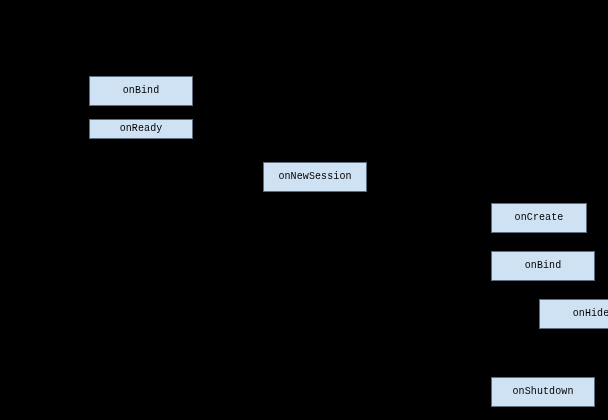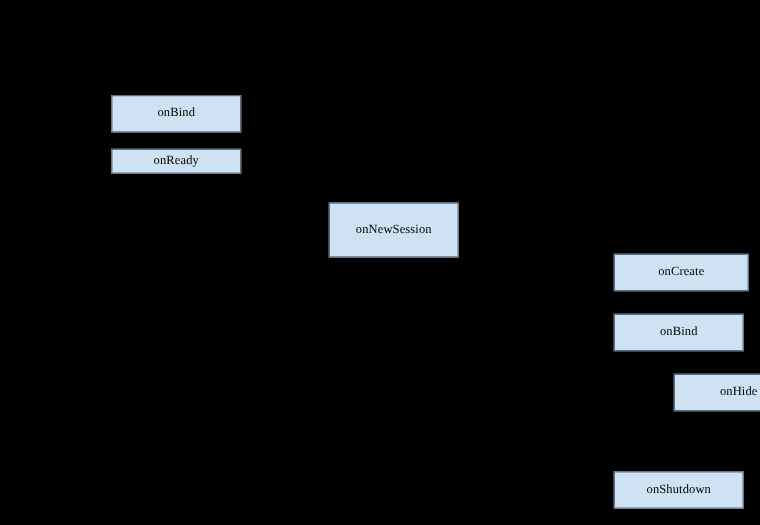--- a/index.html
+++ b/index.html
@@ -6,21 +6,21 @@
     margin: 0;
     padding: 0;
     background: #000000;
   }
   .canvas {
     position: relative;
     width: 608px;
     height: 420px;
     background: var(--bg, #000000);
     overflow: hidden;
-    font-family: Liberation Serif, serif;
+    font-family: Liberation Mono, monospace;
   }
   .node {
     position: absolute;
     box-sizing: border-box;
     background: var(--node-fill, #cfe2f3);
     border: 1px solid var(--node-border, #5c6e80);
     display: flex;
     align-items: center;
     justify-content: center;
   }
@@ -35,24 +35,24 @@
 </head>
 <body>
 
 <div class="canvas">
     <div class="node" style="left: 89px; top: 76px; width: 104px; height: 30px;">
       <span class="node-label">onBind</span>
     </div>
     <div class="node" style="left: 89px; top: 119px; width: 104px; height: 20px;">
       <span class="node-label">onReady</span>
     </div>
-    <div class="node" style="left: 263px; top: 162px; width: 104px; height: 44px;">
+    <div class="node" style="left: 263px; top: 162px; width: 104px; height: 30px;">
       <span class="node-label">onNewSession</span>
     </div>
-    <div class="node" style="left: 491px; top: 203px; width: 108px; height: 30px; align-items: center;">
+    <div class="node" style="left: 491px; top: 203px; width: 96px; height: 30px; align-items: center;">
       <span class="node-label">onCreate</span>
     </div>
     <div class="node" style="left: 491px; top: 251px; width: 104px; height: 30px;">
       <span class="node-label">onBind</span>
     </div>
     <div class="node" style="left: 491px; top: 299px; width: 104px; height: 30px; margin-left: 48px;">
       <span class="node-label">onHide</span>
     </div>
     <div class="node" style="left: 491px; top: 377px; width: 104px; height: 30px;">
       <span class="node-label">onShutdown</span>

